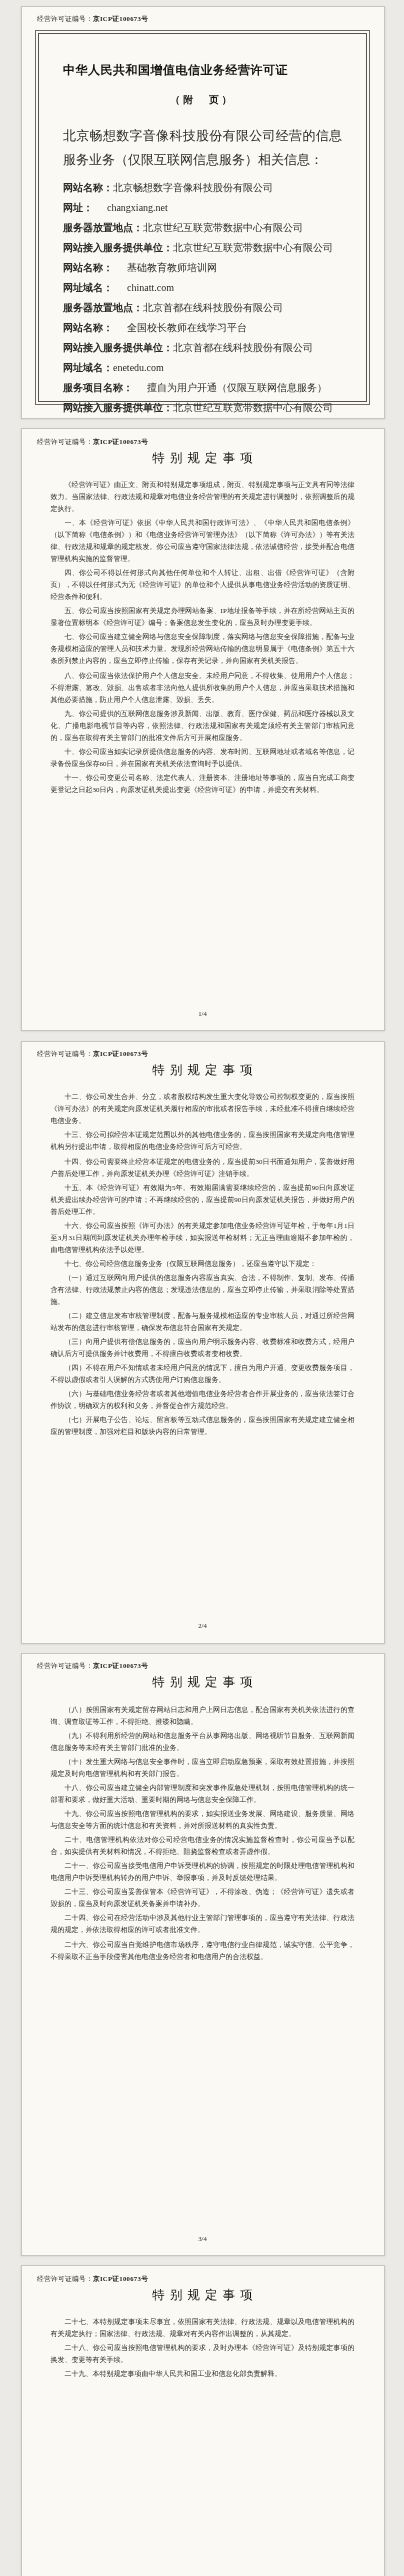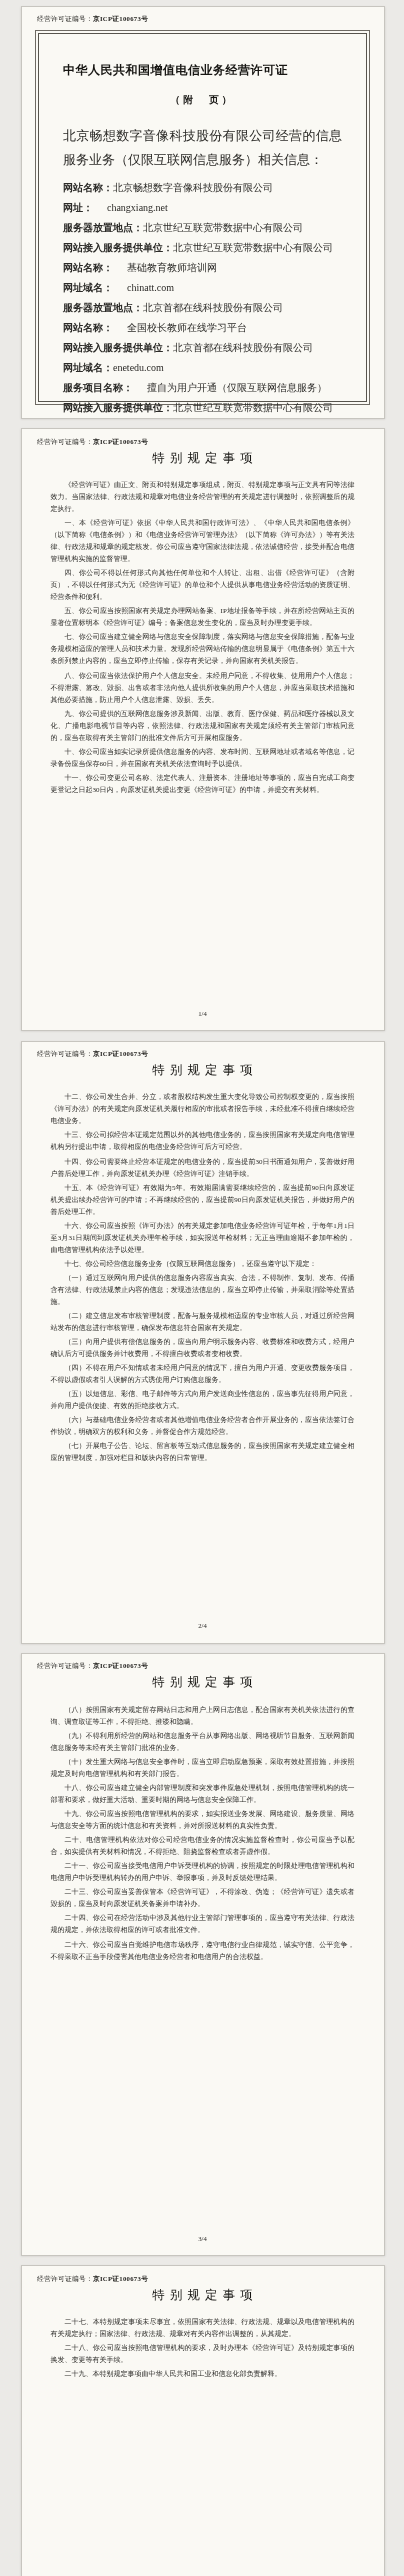--- a/index.html
+++ b/index.html
@@ -222,21 +222,20 @@
         <p class="clause">十七、你公司经营信息服务业务（仅限互联网信息服务），还应当遵守以下规定：</p>
 
         <p class="clause">（一）通过互联网向用户提供的信息服务内容应当真实、合法，不得制作、复制、发布、传播含有法律、行政法规禁止内容的信息；发现违法信息的，应当立即停止传输，并采取消除等处置措施。</p>
 
         <p class="clause">（二）建立信息发布审核管理制度，配备与服务规模相适应的专业审核人员，对通过所经营网站发布的信息进行审核管理，确保发布信息符合国家有关规定。</p>
 
         <p class="clause">（三）向用户提供有偿信息服务的，应当向用户明示服务内容、收费标准和收费方式，经用户确认后方可提供服务并计收费用，不得擅自收费或者变相收费。</p>
 
         <p class="clause">（四）不得在用户不知情或者未经用户同意的情况下，擅自为用户开通、变更收费服务项目，不得以虚假或者引人误解的方式诱使用户订购信息服务。</p>
 
-        <p class="clause">（五）以短信息、彩信、电子邮件等方式向用户发送商业性信息的，应当事先征得用户同意，并向用户提供便捷、有效的拒绝接收方式。</p>
 
         <p class="clause">（六）与基础电信业务经营者或者其他增值电信业务经营者合作开展业务的，应当依法签订合作协议，明确双方的权利和义务，并督促合作方规范经营。</p>
 
         <p class="clause">（七）开展电子公告、论坛、留言板等互动式信息服务的，应当按照国家有关规定建立健全相应的管理制度，加强对栏目和版块内容的日常管理。</p>
       </div>
     <div class="page-no">2/4</div>
   </section>
 
   <section class="page page-special">
     <div class="page-header">

